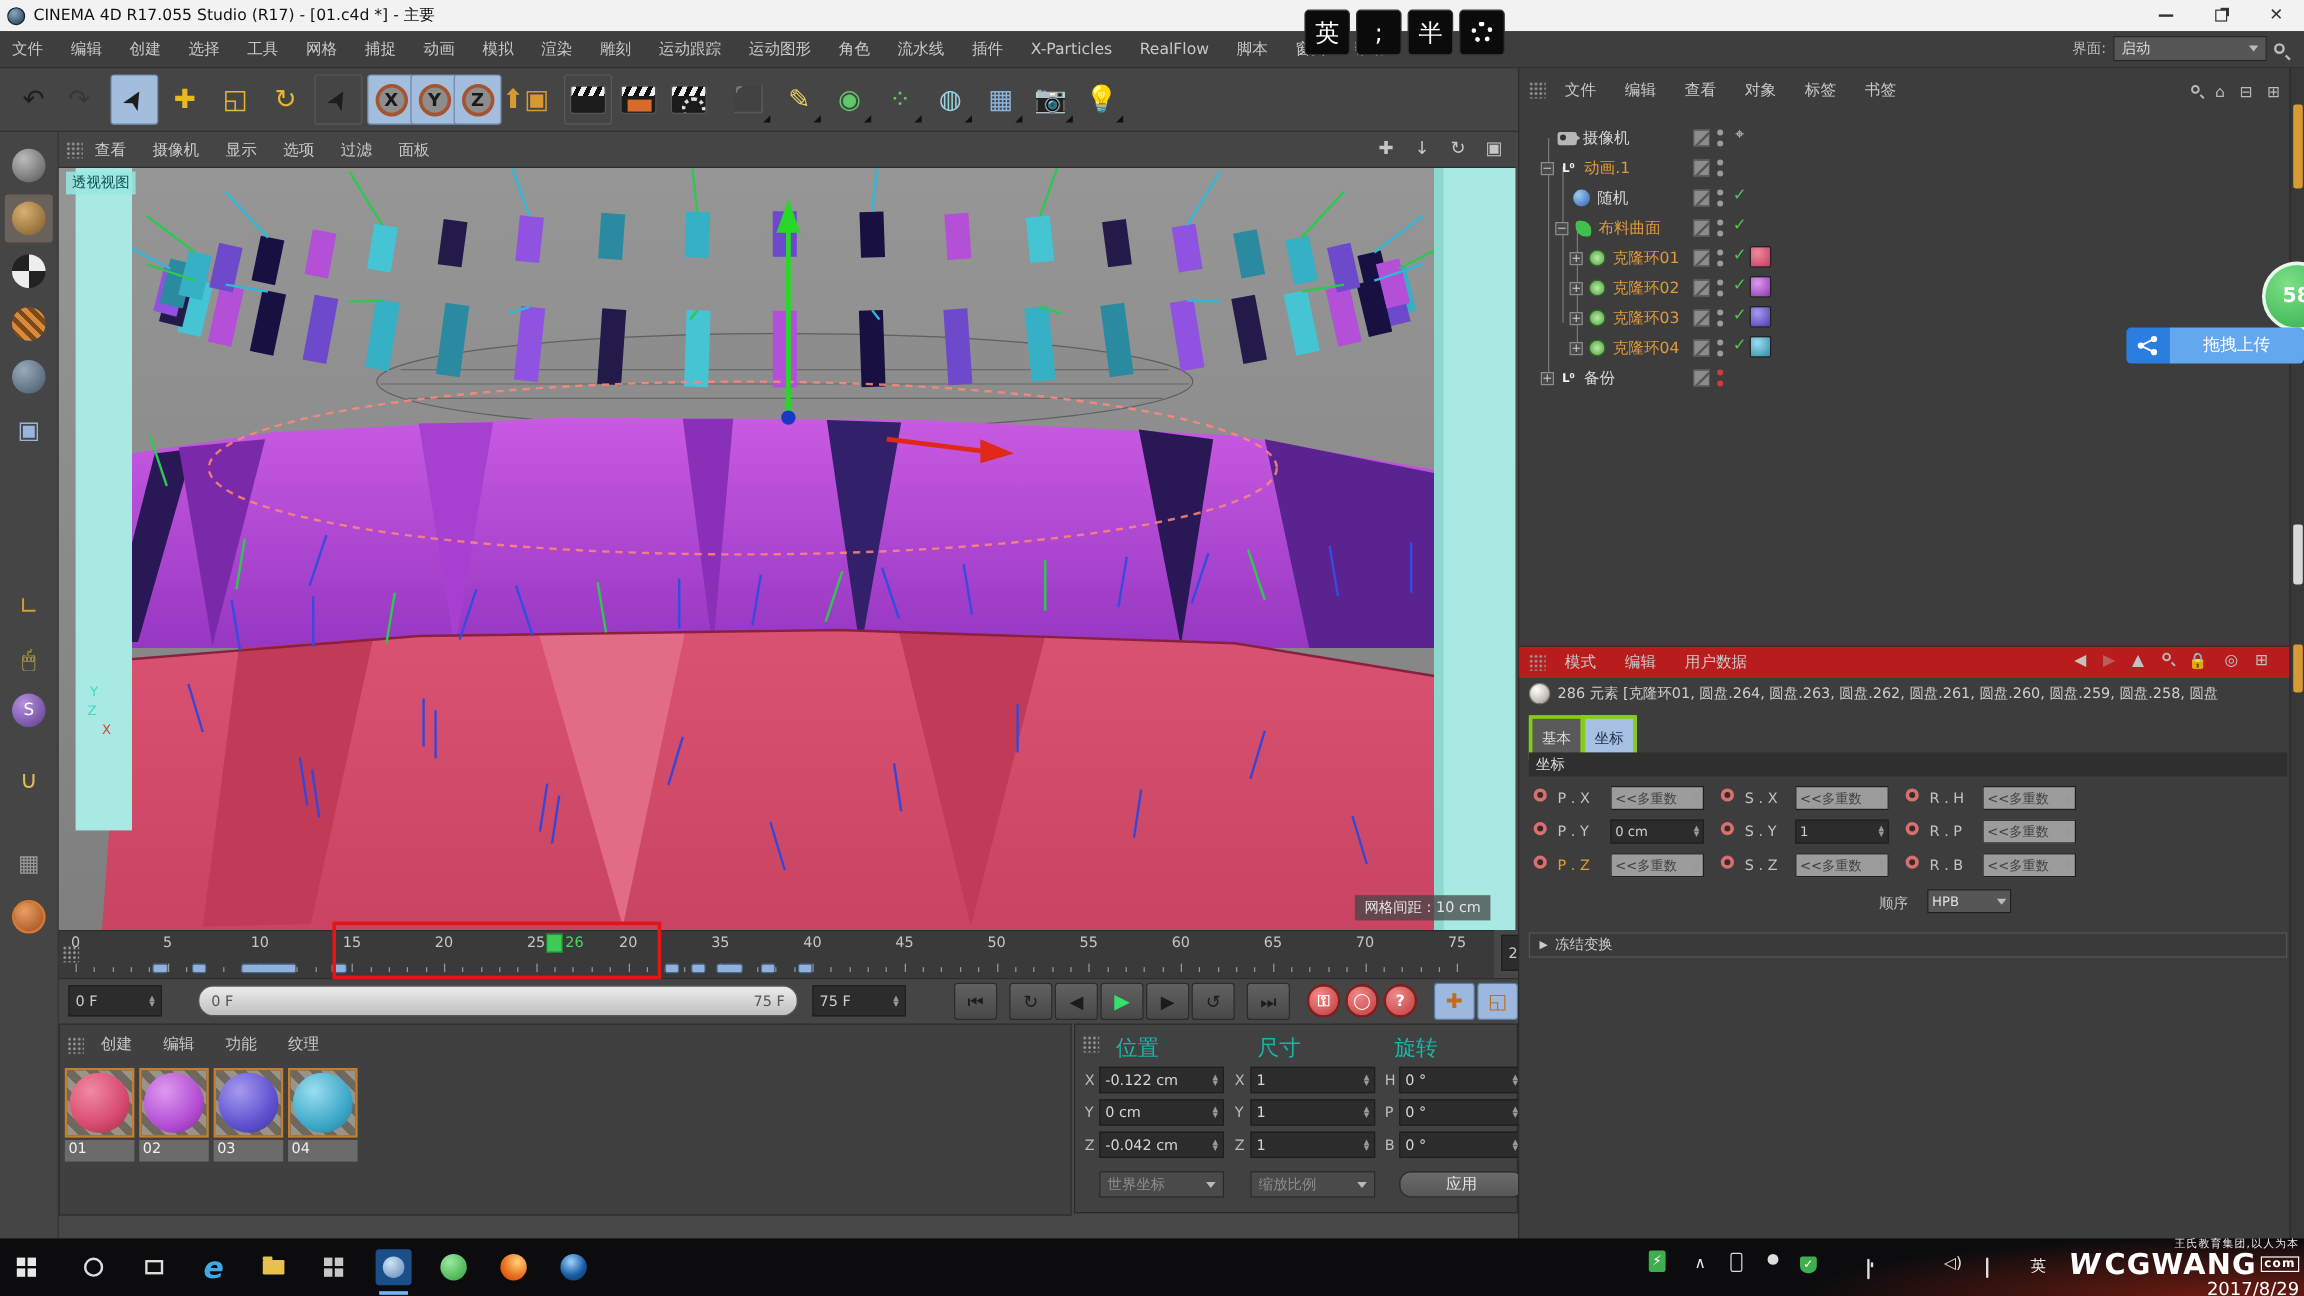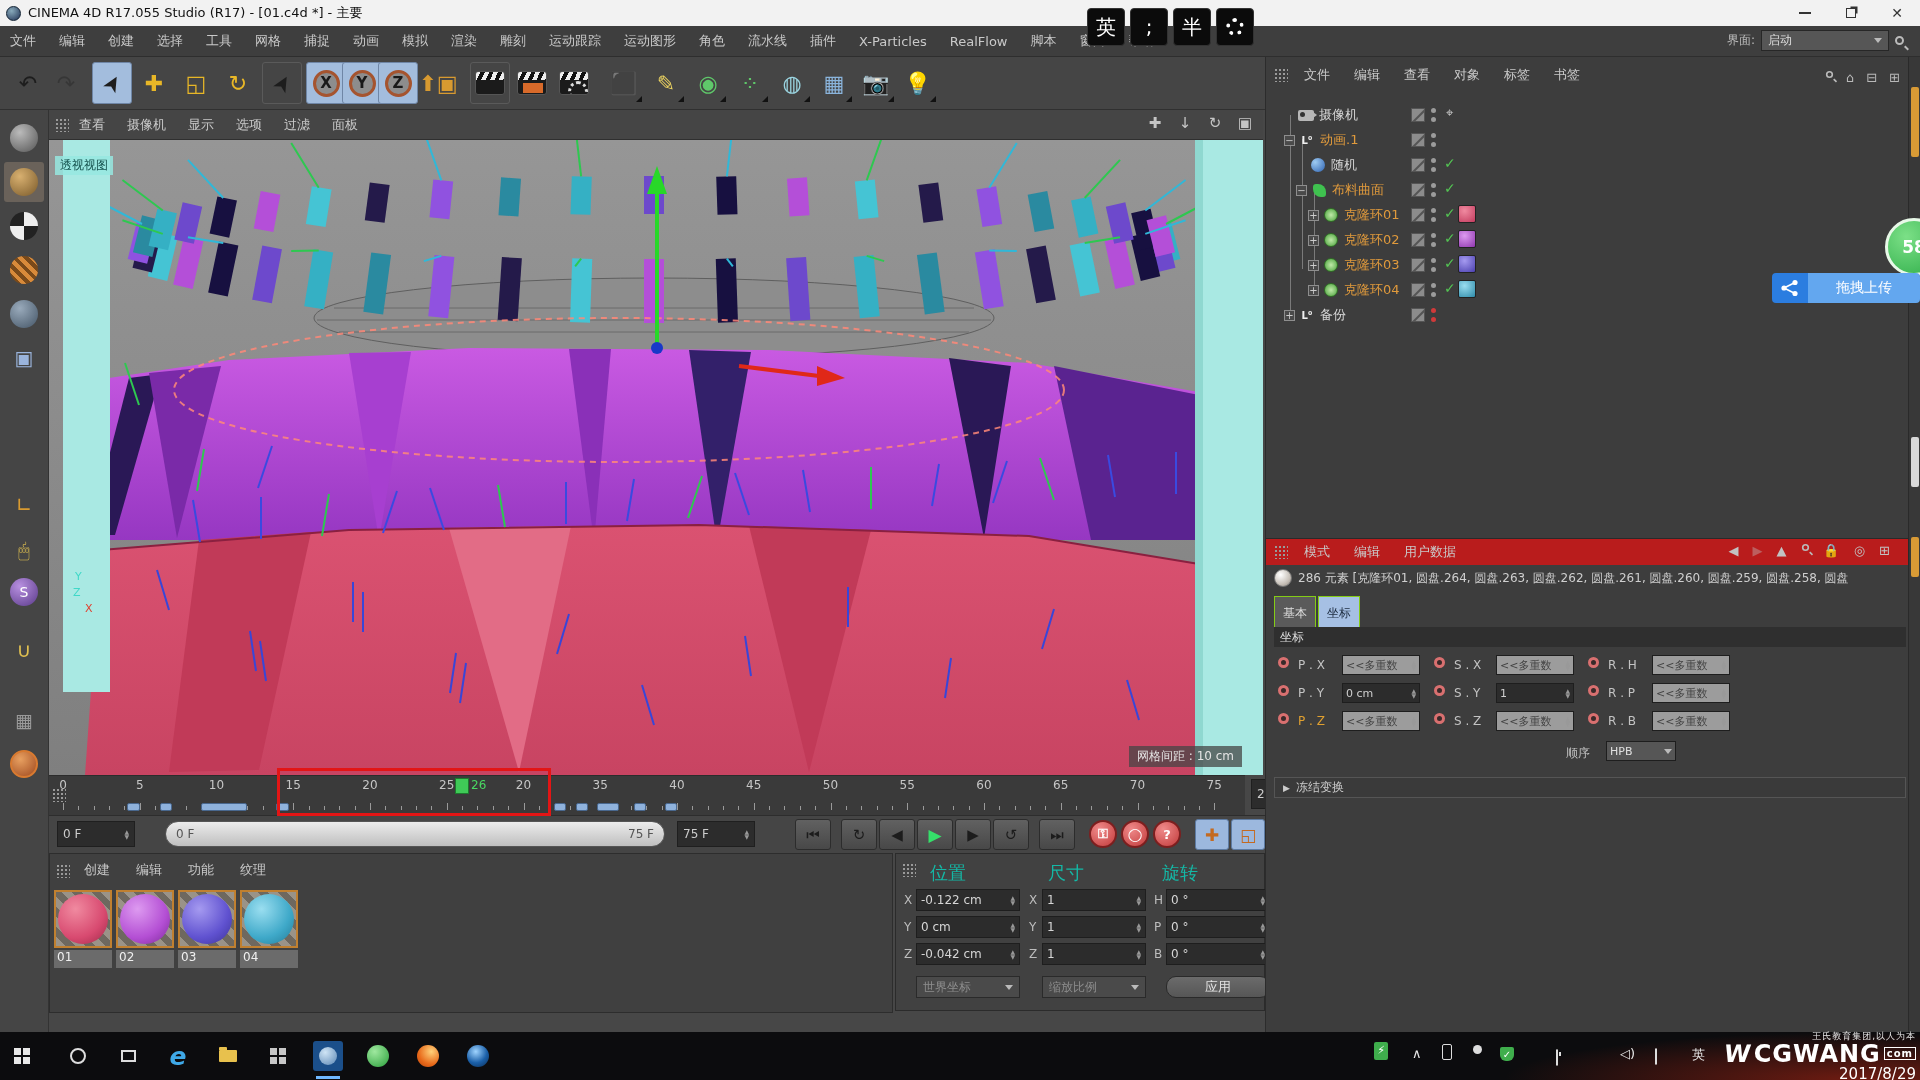--- a/index.html
+++ b/index.html
@@ -42,21 +42,21 @@
   .leftstrip{position:absolute;left:0;top:110px;width:49px;height:922px;background:#454545;border-right:1px solid #333;}
   .ltile{position:absolute;left:4px;width:40px;height:40px;border-radius:3px;display:flex;align-items:center;justify-content:center;}
   .lball{width:28px;height:28px;border-radius:50%;}
   
   .vpmenu{position:absolute;left:49px;top:110px;width:1214px;height:30px;background:#454545;display:flex;align-items:center;gap:22px;padding-left:30px;border-bottom:1px solid #2f2f2f;}
   .vpmenu .dragdots{position:absolute;left:6px;top:8px;}
   .dragdots{width:14px;height:14px;background:radial-gradient(#9a9a9a 1px,transparent 1.2px);background-size:4px 4px;}
   .vpicons{position:absolute;right:8px;top:4px;display:flex;gap:10px;color:#c5c5c5;font-size:15px;}
   .vpicons span{width:20px;text-align:center;}
   .viewport{position:absolute;left:49px;top:140px;width:1214px;height:635px;background:#8a8a8a;overflow:hidden;}
-  .vplabel{position:absolute;left:6px;top:16px;background:rgba(150,232,225,.85);color:#15514d;font-size:12px;padding:1px 5px;z-index:5;text-align:right;}
+  .vplabel{position:absolute;left:6px;top:3px;background:rgba(150,232,225,.85);color:#15514d;font-size:12px;padding:1px 5px;z-index:5;text-align:right;}
   .gridlabel{position:absolute;left:1080px;top:606px;background:rgba(70,70,70,.75);color:#e4e4e4;font-size:12px;padding:2px 8px;z-index:5;}
   .axislet{position:absolute;font-size:11px;z-index:5;}
   
   .ruler{position:absolute;left:49px;top:775px;width:1196px;height:40px;background:#3a3a3a;border-top:1px solid #2c2c2c;}
   .ruler .num{position:absolute;top:2px;transform:translateX(-50%);color:#c6c6c6;font-size:12px;}
   .ftick{position:absolute;top:30px;width:1px;height:4px;background:#9a9a9a;}
   .ftick.major{height:7px;top:27px;}
   .kf{position:absolute;top:27px;height:8px;background:#8fb2dc;border:1px solid #49688f;border-radius:2px;}
   .playhead{position:absolute;top:2px;width:14px;height:16px;background:#3fca57;border:1px solid #1d7a2e;}
   .phlabel{position:absolute;top:2px;color:#49d862;font-size:12px;font-weight:normal;}
@@ -105,21 +105,21 @@
   .ic-cam::after{content:"";position:absolute;right:-3px;top:2px;border-left:4px solid #b7b7b7;border-top:3px solid transparent;border-bottom:3px solid transparent;}
   .ic-null{color:#f0f0f0;font-size:10px;font-weight:bold;}
   .ic-rand{width:14px;height:14px;border-radius:50%;background:radial-gradient(circle at 30% 30%,#9ecbf2,#2e62b0);}
   .ic-cloth{width:13px;height:13px;background:#3fc14f;border-radius:3px 8px 3px 8px;}
   .ic-clone{width:14px;height:14px;border-radius:50%;background:radial-gradient(circle at 50% 50%,#bfe9a8,#49a03a);border:1px solid #2e6d24;}
   
   .amheader{position:absolute;left:0;top:481px;width:100%;height:27px;background:#b91c1c;border-top:1px solid #2a2a2a;display:flex;gap:24px;align-items:center;padding-left:38px;}
   .amicons{position:absolute;right:30px;top:486px;display:flex;gap:14px;color:#c2c2c2;font-size:13px;}
   .aminfo{position:absolute;left:8px;top:512px;width:630px;color:#cfcfcf;font-size:12px;white-space:nowrap;overflow:hidden;display:flex;align-items:center;gap:6px;}
   .amball{width:18px;height:18px;border-radius:50%;background:radial-gradient(circle at 35% 30%,#fff,#c9c2ba 60%,#8d867e);border:1px solid #777;flex:0 0 auto;}
-  .tab{position:absolute;height:20px;padding:16px 8px;font-size:12px;display:flex;align-items:center;background:#5a5a5a;color:#ddd;border:1px solid #84cc16;}
+  .tab{position:absolute;height:20px;padding:16px 8px;font-size:12px;display:flex;align-items:center;background:#5a5a5a;color:#ddd;border:3px solid #84cc16;}
   .tab.active{background:#a6c0e4;color:#1d2c40;}
   .sectionbar{position:absolute;left:8px;width:632px;height:20px;background:#2f2f2f;color:#ddd;font-size:12px;display:flex;align-items:center;padding-left:6px;}
   .keydot{width:11px;height:11px;border-radius:50%;border:3px solid #d97070;background:#3a2a2a;display:inline-block;}
   .attr-label{color:#c3c3c3;font-size:12px;position:absolute;}
   .afield{position:absolute;height:20px;width:78px;background:#2c2c2c;border:1px solid #1e1e1e;color:#cfcfcf;font-size:11px;display:flex;align-items:center;justify-content:space-between;padding:0 3px;}
   .afield.multi{background:#9c9c9c;color:#424242;}
   .freeze{position:absolute;left:8px;width:632px;height:21px;background:#3a3a3a;border:1px solid #555;color:#ccc;font-size:12px;display:flex;align-items:center;gap:6px;padding-left:8px;}
   .rightedge{position:absolute;left:1908px;top:57px;width:12px;height:975px;background:#383838;border-left:1px solid #2a2a2a;}
   .redgemark{position:absolute;left:2px;width:8px;border-radius:2px;background:#d89a35;}
   

